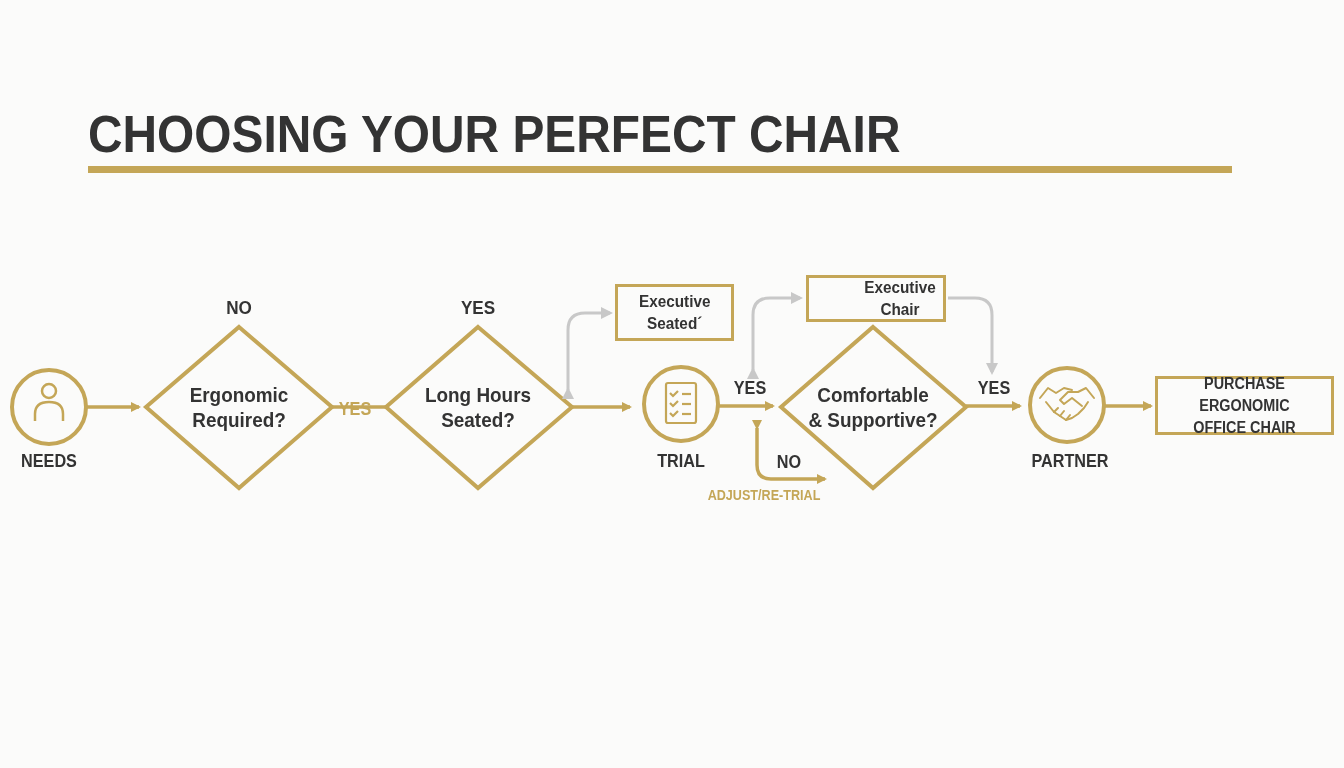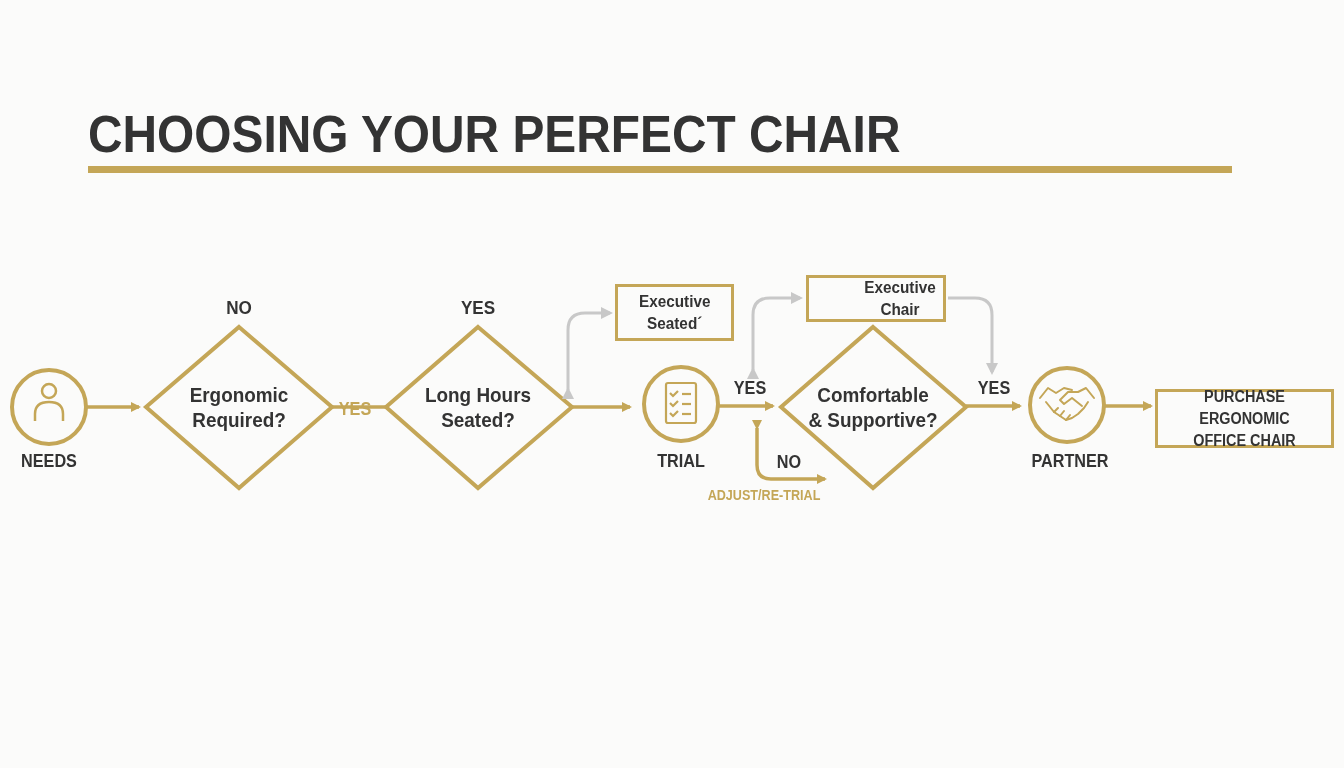--- a/index.html
+++ b/index.html
@@ -146,18 +146,18 @@
 <div class="dtext" style="left:873px; top:407px;">
   <div>Comfortable</div>
   <div>&amp; Supportive?</div>
 </div>
 <div class="lbl" style="left:789px; top:452px; font-size:18px;">NO</div>
 <div class="lbl gold" style="left:764px; top:487px; font-size:14px;">ADJUST/RE-TRIAL</div>
 <div class="lbl" style="left:994px; top:378px; font-size:18px;">YES</div>
 
 <div class="lbl" style="left:1070px; top:451px; font-size:18px;">PARTNER</div>
 
-<div class="box" style="left:1155px; top:376px; width:179px; height:59px; font-size:16px;margin-top:13px;">
+<div class="box" style="left:1155px; top:376px; width:179px; height:59px; font-size:16px;">
   <div>
     <span>PURCHASE ERGONOMIC</span>
     <span>OFFICE CHAIR</span>
   </div>
 </div>
 
 </body></html>

